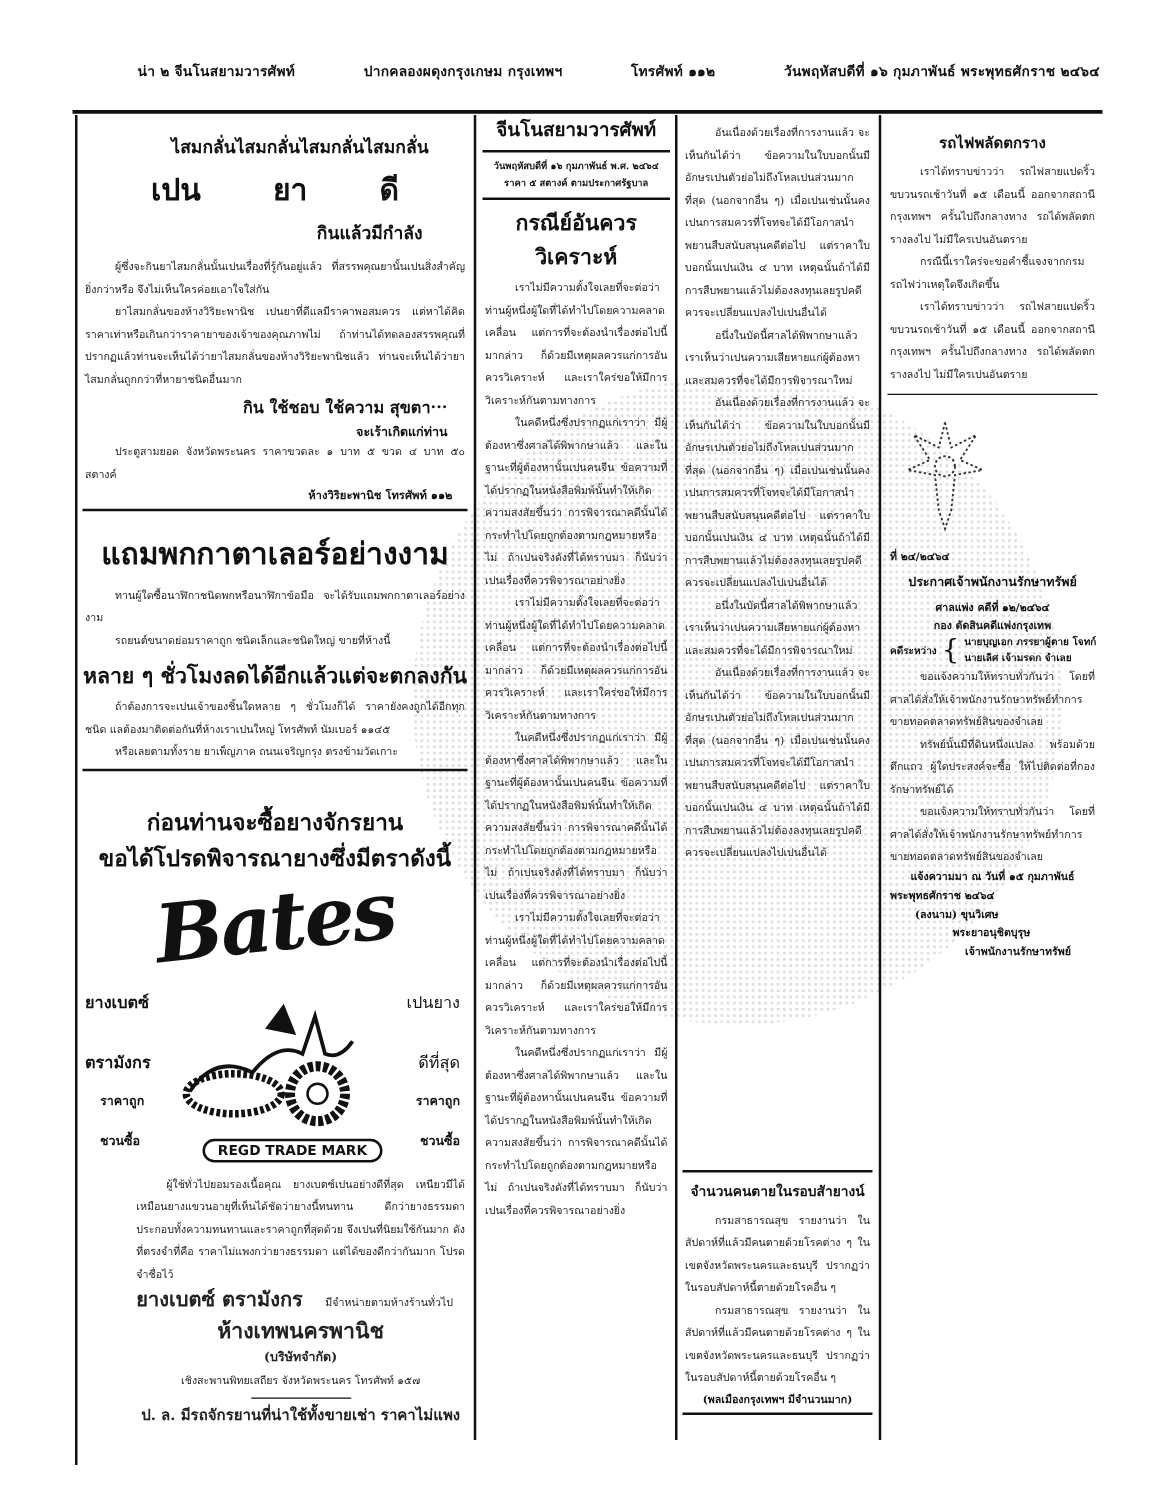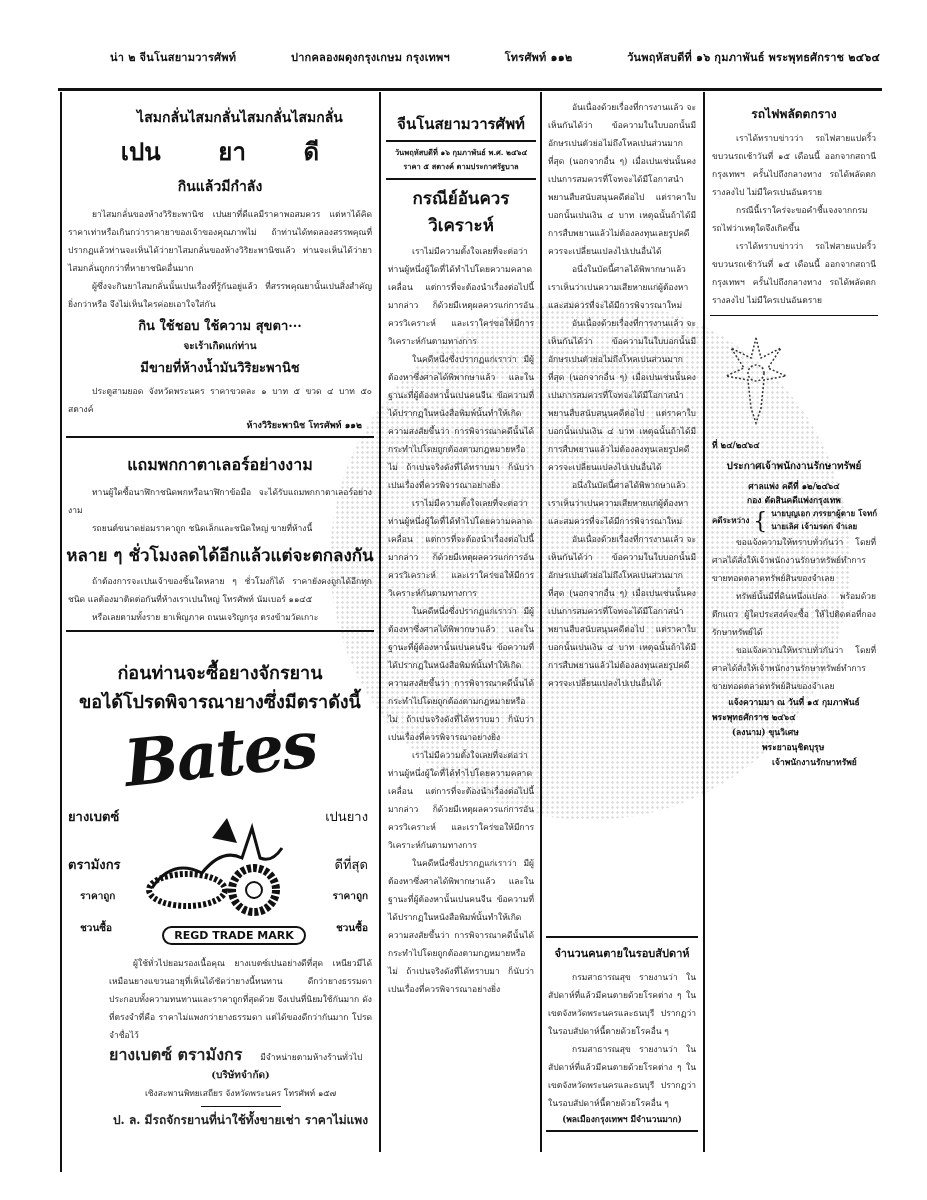--- a/index.html
+++ b/index.html
@@ -9,38 +9,38 @@
   .masthead span{white-space:nowrap;}
   .rule-top{position:absolute;left:58px;top:88px;width:824px;height:3px;background:#111;}
   .col{position:absolute;top:92px;box-sizing:border-box;overflow:hidden;}
   .vline{position:absolute;top:92px;width:2px;background:#111;}
   .col1{left:62px;width:316px;height:1080px;}
   .col2{left:382px;width:158px;height:1060px;}
   .col3{left:542px;width:160px;height:1060px;}
   .col4{left:706px;width:176px;height:1060px;}
   .hd-row{display:flex;justify-content:center;font-size:14px;font-weight:bold;margin-top:14px;margin-left:40px;}
   .big-row{display:flex;justify-content:space-around;font-size:24px;font-weight:bold;margin:4px 30px;}
-  .mid-row{display:flex;justify-content:center;font-size:14px;font-weight:bold;margin:4px 40px;}
+  .mid-row{display:flex;justify-content:flex-end;font-size:14px;font-weight:bold;margin:4px 40px;}
   .body{font-size:8.5px;line-height:18px;text-align:justify;padding:0 6px;color:#222;}
   .body p{margin:0;text-indent:24px;}
   .centered{text-align:center;}
   .hr{height:1px;background:#111;margin:6px 4px;}
   .hr2{height:2px;background:#111;margin:4px 4px;}
   .sig{font-size:9px;text-align:right;padding-right:16px;font-weight:bold;}
-  .head18{font-size:16px;font-weight:bold;text-align:center;margin:6px 0;}
+  .head18{font-size:24px;font-weight:bold;text-align:center;margin:6px 0;}
   .head16{font-size:17px;font-weight:bold;text-align:center;margin:4px 0;}
   .ad-title{font-size:18px;font-weight:bold;text-align:center;margin:0 0;}
   .brand{font-family:"DejaVu Serif",serif;font-style:italic;font-weight:bold;font-size:64px;text-align:center;margin:0;letter-spacing:-2px;transform:rotate(-6deg);}
   .side-l{position:absolute;left:6px;font-size:13px;font-weight:bold;}
   .side-r{position:absolute;right:10px;font-size:13px;font-weight:normal;}
   .small-l{position:absolute;left:18px;font-size:10px;font-weight:bold;}
   .small-r{position:absolute;right:10px;font-size:10px;font-weight:bold;}
   .trademark{position:absolute;left:100px;top:222px;width:140px;border:2px solid #111;border-radius:10px;text-align:center;font-family:"DejaVu Sans",sans-serif;font-weight:bold;font-size:11px;padding:1px 0;}
   .dragon{position:absolute;left:80px;top:120px;width:150px;height:100px;}
-  .paper-title{font-size:15px;font-weight:bold;text-align:center;margin-top:20px;}
+  .paper-title{font-size:15px;font-weight:bold;text-align:center;margin-top:0;}
   .paper-sub{font-size:7.5px;font-weight:bold;text-align:center;line-height:14px;}
   .boxhead{font-size:10px;font-weight:bold;text-align:center;margin:6px 0;}
   .emblem{width:100px;height:100px;margin:6px auto;position:relative;}
   .stipple{position:absolute;border-radius:50%;opacity:0.18;background:radial-gradient(circle,#555 1px,transparent 1.5px);background-size:5px 5px;}
 </style>
 </head>
 <body>
 
 <div class="page">
 
@@ -72,38 +72,37 @@
         <span>ยา</span>
         <span>ดี</span>
       </div>
       <div class="mid-row">
         <span>กิน</span>
         <span>แล้ว</span>
         <span>มี</span>
         <span>กำลัง</span>
       </div>
       <div class="body" style="margin-top:8px;">
+        <p>ผู้ซึ่งจะกินยาไสมกลั่นนั้นเปนเรื่องที่รู้กันอยู่แล้ว ที่สรรพคุณยานั้นเปนสิ่งสำคัญยิ่งกว่าหรือ จึงไม่เห็นใครค่อยเอาใจใส่กัน</p>
         <p>ยาไสมกลั่นของห้างวิริยะพานิช เปนยาที่ดีแลมีราคาพอสมควร แต่หาได้คิดราคาเท่าหรือเกินกว่าราคายาของเจ้าของคุณภาพไม่ ถ้าท่านได้ทดลองสรรพคุณที่ปรากฏแล้วท่านจะเห็นได้ว่ายาไสมกลั่นของห้างวิริยะพานิชแล้ว ท่านจะเห็นได้ว่ายาไสมกลั่นถูกกว่าที่หายาชนิดอื่นมาก</p>
-        <p>ผู้ซึ่งจะกินยาไสมกลั่นนั้นเปนเรื่องที่รู้กันอยู่แล้ว ที่สรรพคุณยานั้นเปนสิ่งสำคัญยิ่งกว่าหรือ จึงไม่เห็นใครค่อยเอาใจใส่กัน</p>
       </div>
       <div class="mid-row" style="font-size:13px;margin:2px 20px;">
         <span>กิน ใช้</span>
         <span>ชอบ ใช้</span>
         <span>ความ สุข</span>
         <span>ตา</span>
         <span>...</span>
       </div>
       <div class="mid-row" style="font-size:10px;margin:0 20px;">
         <span>จะ</span>
         <span>เร้า</span>
         <span>เกิด</span>
         <span>แก่</span>
         <span>ท่าน</span>
       </div>
-      <div class="centered" style="font-size:13px;font-weight:bold;margin:4px 0;">มีขายที่ห้างน้ำมันวิริยะพานิช</div>
       <div class="body">
           <p>ประตูสามยอด จังหวัดพระนคร ราคาขวดละ ๑ บาท ๕ ขวด ๔ บาท ๕๐ สตางค์</p>
         </div>
       <div class="sig">ห้างวิริยะพานิช โทรศัพท์ ๑๑๒</div>
       <div class="hr2"></div>
     </div>
 
     <div>
       <div class="head18" style="margin-top:14px;">แถมพกกาตาเลอร์อย่างงาม</div>
       <div class="body">
@@ -140,20 +139,21 @@
         <path d="M70,20 L85,0 L95,25 Z" fill="#111"></path>
       </svg>
       <div class="trademark" style="top:268px;">REGD TRADE MARK</div>
 
       <div class="body" style="position:absolute;top:296px;left:0;right:0;margin-left:41px;">
         <p>ผู้ใช้ทั่วไปยอมรองเนื้อคุณ ยางเบตซ์เปนอย่างดีที่สุด เหนียวมีได้เหมือนยางแขวนอายุที่เห็นได้ชัดว่ายางนี้ทนทาน ดีกว่ายางธรรมดาประกอบทั้งความทนทานและราคาถูกที่สุดด้วย จึงเปนที่นิยมใช้กันมาก ดังที่ตรงจำที่คือ ราคาไม่แพงกว่ายางธรรมดา แต่ได้ของดีกว่ากันมาก โปรดจำชื่อไว้</p>
         <div style="display:flex;align-items:baseline;gap:18px;margin-top:2px;">
           <span style="font-size:16px;font-weight:bold;">ยางเบตซ์ ตรามังกร</span>
           <span>มีจำหน่ายตามห้างร้านทั่วไป</span>
         </div>
+        <div class="head16">ห้างเทพนครพานิช</div>
         <div class="centered" style="font-size:10px;font-weight:bold;">(บริษัทจำกัด)</div>
         <div class="centered" style="font-size:8.5px;">เชิงสะพานพิทยเสถียร จังหวัดพระนคร โทรศัพท์ ๑๕๗</div>
         <div class="hr" style="width:80px;margin:4px auto;"></div>
         <div class="centered" style="font-size:12px;font-weight:bold;">ป. ล. มีรถจักรยานที่น่าใช้ทั้งขายเช่า ราคาไม่แพง</div>
       </div>
     </div>
   </div>
 
   <div class="col col2">
     <div class="paper-title">จีนโนสยามวารศัพท์</div>
@@ -175,21 +175,21 @@
   <div class="col col3">
     <div class="body" style="margin-top:6px;">
       <p>อันเนื่องด้วยเรื่องที่การงานแล้ว จะเห็นกันได้ว่า ข้อความในใบบอกนั้นมีอักษรเปนตัวย่อไม่ถึงโหลเปนส่วนมากที่สุด (นอกจากอื่น ๆ) เมื่อเปนเช่นนั้นคงเปนการสมควรที่โจทจะได้มีโอกาสนำพยานสืบสนับสนุนคดีต่อไป แต่ราคาใบบอกนั้นเปนเงิน ๔ บาท เหตุฉนั้นถ้าได้มีการสืบพยานแล้วไม่ต้องลงทุนเลยรูปคดีควรจะเปลี่ยนแปลงไปเปนอื่นได้</p>
       <p>อนึ่งในบัดนี้ศาลได้พิพากษาแล้ว เราเห็นว่าเปนความเสียหายแก่ผู้ต้องหา และสมควรที่จะได้มีการพิจารณาใหม่</p>
       <p>อันเนื่องด้วยเรื่องที่การงานแล้ว จะเห็นกันได้ว่า ข้อความในใบบอกนั้นมีอักษรเปนตัวย่อไม่ถึงโหลเปนส่วนมากที่สุด (นอกจากอื่น ๆ) เมื่อเปนเช่นนั้นคงเปนการสมควรที่โจทจะได้มีโอกาสนำพยานสืบสนับสนุนคดีต่อไป แต่ราคาใบบอกนั้นเปนเงิน ๔ บาท เหตุฉนั้นถ้าได้มีการสืบพยานแล้วไม่ต้องลงทุนเลยรูปคดีควรจะเปลี่ยนแปลงไปเปนอื่นได้</p>
       <p>อนึ่งในบัดนี้ศาลได้พิพากษาแล้ว เราเห็นว่าเปนความเสียหายแก่ผู้ต้องหา และสมควรที่จะได้มีการพิจารณาใหม่</p>
       <p>อันเนื่องด้วยเรื่องที่การงานแล้ว จะเห็นกันได้ว่า ข้อความในใบบอกนั้นมีอักษรเปนตัวย่อไม่ถึงโหลเปนส่วนมากที่สุด (นอกจากอื่น ๆ) เมื่อเปนเช่นนั้นคงเปนการสมควรที่โจทจะได้มีโอกาสนำพยานสืบสนับสนุนคดีต่อไป แต่ราคาใบบอกนั้นเปนเงิน ๔ บาท เหตุฉนั้นถ้าได้มีการสืบพยานแล้วไม่ต้องลงทุนเลยรูปคดีควรจะเปลี่ยนแปลงไปเปนอื่นได้</p>
     </div>
     <div style="position:absolute;top:840px;left:0;right:0;">
       <div class="hr2"></div>
-      <div class="boxhead" style="font-size:11px;">จำนวนคนตายในรอบสัปดาห์</div>
+      <div class="boxhead" style="font-size:11px;">จำนวนคนตายในรอบสัายางน์</div>
       <div class="body">
         <p>กรมสาธารณสุข รายงานว่า ในสัปดาห์ที่แล้วมีคนตายด้วยโรคต่าง ๆ ในเขตจังหวัดพระนครและธนบุรี ปรากฏว่าในรอบสัปดาห์นี้ตายด้วยโรคอื่น ๆ</p>
         <p>กรมสาธารณสุข รายงานว่า ในสัปดาห์ที่แล้วมีคนตายด้วยโรคต่าง ๆ ในเขตจังหวัดพระนครและธนบุรี ปรากฏว่าในรอบสัปดาห์นี้ตายด้วยโรคอื่น ๆ</p>
       </div>
       <div class="centered" style="font-size:8.5px;font-weight:bold;">(พลเมืองกรุงเทพฯ มีจำนวนมาก)</div>
       <div class="hr2"></div>
     </div>
   </div>
 
   <div class="col col4">

